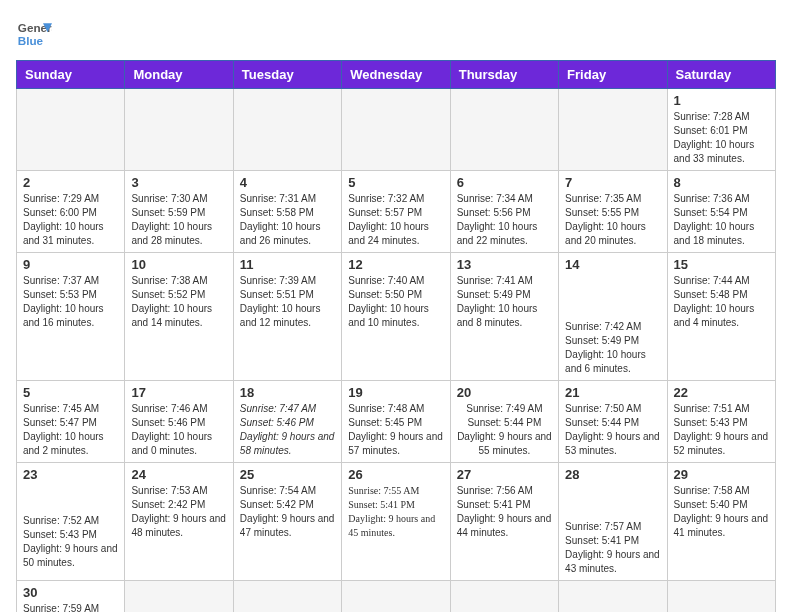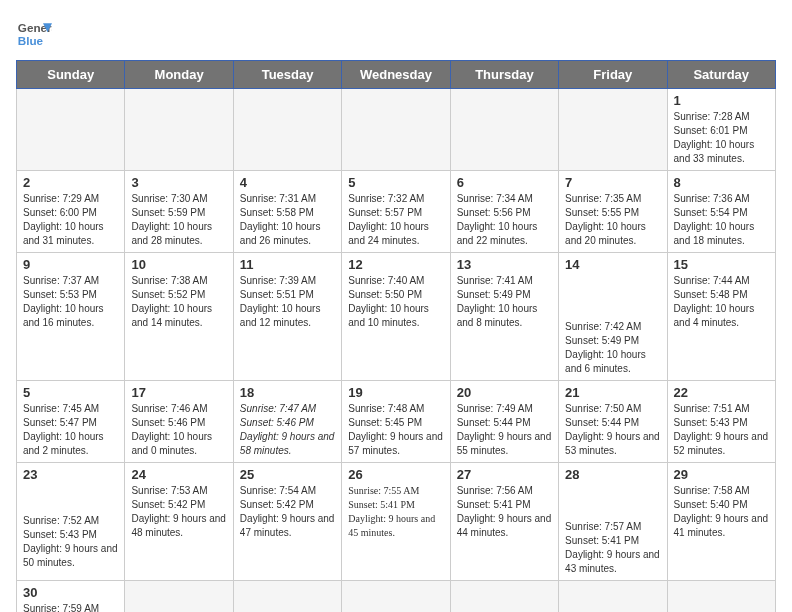--- a/index.html
+++ b/index.html
@@ -36,23 +36,23 @@
     .location {
       font-size: 14px;
       color: #555;
     }
     .calendar {
       width: 100%;
       border-collapse: collapse;
       border: 1px solid #ccc;
     }
     .calendar th {
-      background: #737373;
+      background: #6d28d9;
       color: #fff;
-      text-align: center;
+      text-align: left;
       padding: 6px 8px;
       font-size: 13px;
       font-weight: bold;
       border: 1px solid #3a62b0;
     }
     .calendar td {
       border: 1px solid #ccc;
       vertical-align: top;
       padding: 4px 6px;
       width: calc(100% / 7);
@@ -234,21 +234,21 @@
 Daylight: 9 hours and 58 minutes.</div>
         </td>
         <td>
           <span class="day-number">19</span>
           <div class="day-info" style="white-space: pre-line;">Sunrise: 7:48 AM
 Sunset: 5:45 PM
 Daylight: 9 hours and 57 minutes.</div>
         </td>
         <td>
           <span class="day-number">20</span>
-          <div class="day-info" style="white-space: pre-line;">Sunrise: 7:49 AM
+          <div class="day-info" style="white-space: pre-line; text-align: center;">Sunrise: 7:49 AM
 Sunset: 5:44 PM
 Daylight: 9 hours and 55 minutes.</div>
         </td>
         <td>
           <span class="day-number">21</span>
           <div class="day-info" style="white-space: pre-line;">Sunrise: 7:50 AM
 Sunset: 5:44 PM
 Daylight: 9 hours and 53 minutes.</div>
         </td>
         <td>
@@ -261,21 +261,21 @@
       <tr>
         <td>
           <span class="day-number">23</span>
           <div class="day-info" style="white-space: pre-line; margin-top: 32px;">Sunrise: 7:52 AM
 Sunset: 5:43 PM
 Daylight: 9 hours and 50 minutes.</div>
         </td>
         <td>
           <span class="day-number">24</span>
           <div class="day-info" style="white-space: pre-line;">Sunrise: 7:53 AM
-Sunset: 5:42 PM
+Sunset: 2:42 PM
 Daylight: 9 hours and 48 minutes.</div>
         </td>
         <td>
           <span class="day-number">25</span>
           <div class="day-info" style="white-space: pre-line;">Sunrise: 7:54 AM
 Sunset: 5:42 PM
 Daylight: 9 hours and 47 minutes.</div>
         </td>
         <td>
           <span class="day-number">26</span>

